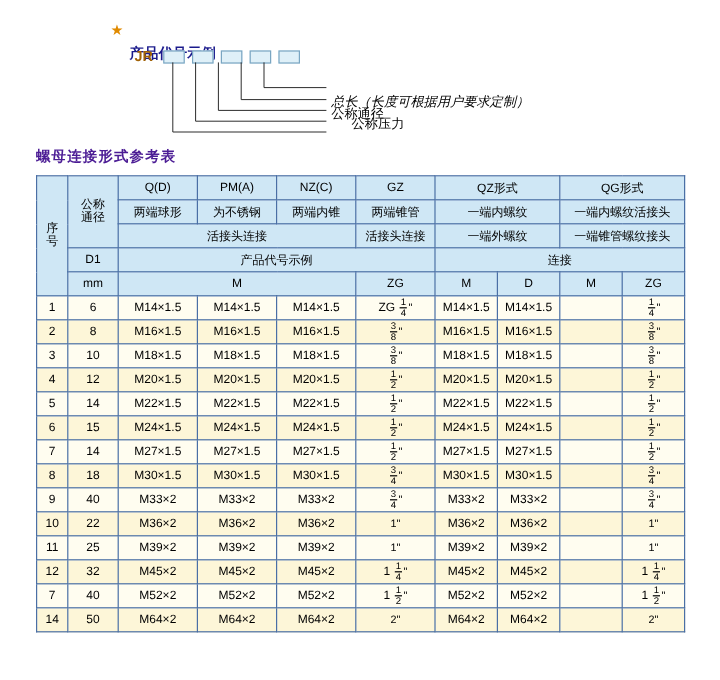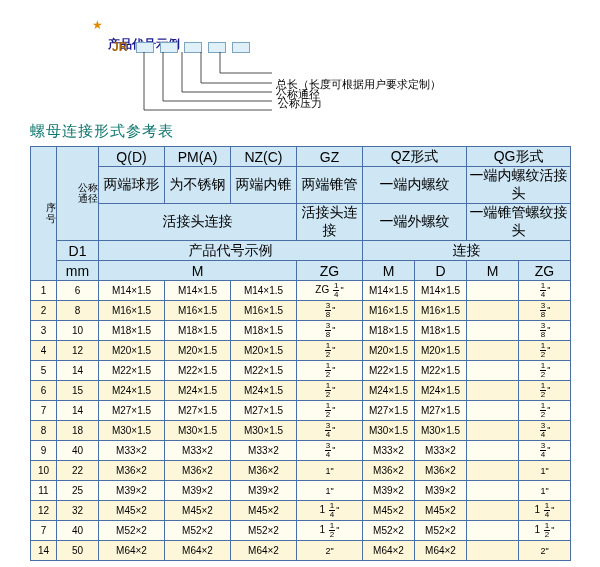--- a/index.html
+++ b/index.html
@@ -29,43 +29,42 @@
     display:inline-block;width:16px;height:9px;
     border:1px solid #7aa6c2;background:#dff0f8;margin-right:3px;
   }
   .leaders{position:absolute;left:0;top:0;width:600px;height:118px;}
   .ltext{
     position:absolute;font-size:11px;color:#000;white-space:nowrap;
   }
   
   .tbl-title{
     position:absolute;left:30px;top:122px;
-    font-size:15px;font-weight:normal;color:#0f766e;letter-spacing:1px;
+    font-size:12px;font-weight:bold;color:#4c1d95;letter-spacing:1px;
   }
   table{
     position:absolute;left:30px;top:146px;
     border-collapse:collapse;
     width:540px;
     table-layout:fixed;
   }
   td,th{
     border:1px solid #4a6fa5;
     text-align:center;vertical-align:middle;
     font-size:10px;
     padding:0;
     height:19px;
     font-weight:normal;
   }
-  thead td{background:#cfe7f5;font-size:14px;}
+  thead td{background:#cfe7f5;font-size:10px;}
   tbody tr.odd td{background:#fffdf0;}
   tbody tr.even td{background:#fdf6d8;}
   .vert{
     line-height:1.05;
     font-size:10px;
-    text-align:right;
   }
   .frac{
     display:inline-block;vertical-align:middle;
     text-align:center;line-height:1;font-size:8px;
     margin:0 1px;
   }
   .frac .n{display:block;border-bottom:1px solid #000;padding:0 1px;}
   .frac .d{display:block;padding:0 1px;}
   .mixed{display:inline-block;vertical-align:middle;}
   .inch{font-size:9px;}
@@ -104,23 +103,23 @@
       <path d="M163,52 L163,101 L272,101"></path>
 
       <path d="M182,52 L182,92 L272,92"></path>
 
       <path d="M201,52 L201,83 L272,83"></path>
 
       <path d="M220,52 L220,73 L272,73"></path>
     </g>
   </svg>
 
-  <span class="ltext" style="left:276px;top:77px;">总长（长度可根据用户要求定制）</span>
+  <span class="ltext" style="left:276px;top:77px;font-style:italic;">总长（长度可根据用户要求定制）</span>
   <span class="ltext" style="left:276px;top:87px;">公称通径</span>
-  <span class="ltext" style="left:278px;top:96px;">公称压力</span>
+  <span class="ltext" style="left:293px;top:96px;">公称压力</span>
 </div>
 
 <div class="tbl-title">螺母连接形式参考表</div>
 
 <table>
   <colgroup>
     <col class="c-seq">
       <col class="c-dn">
       <col class="c-q">
       <col class="c-pm">

